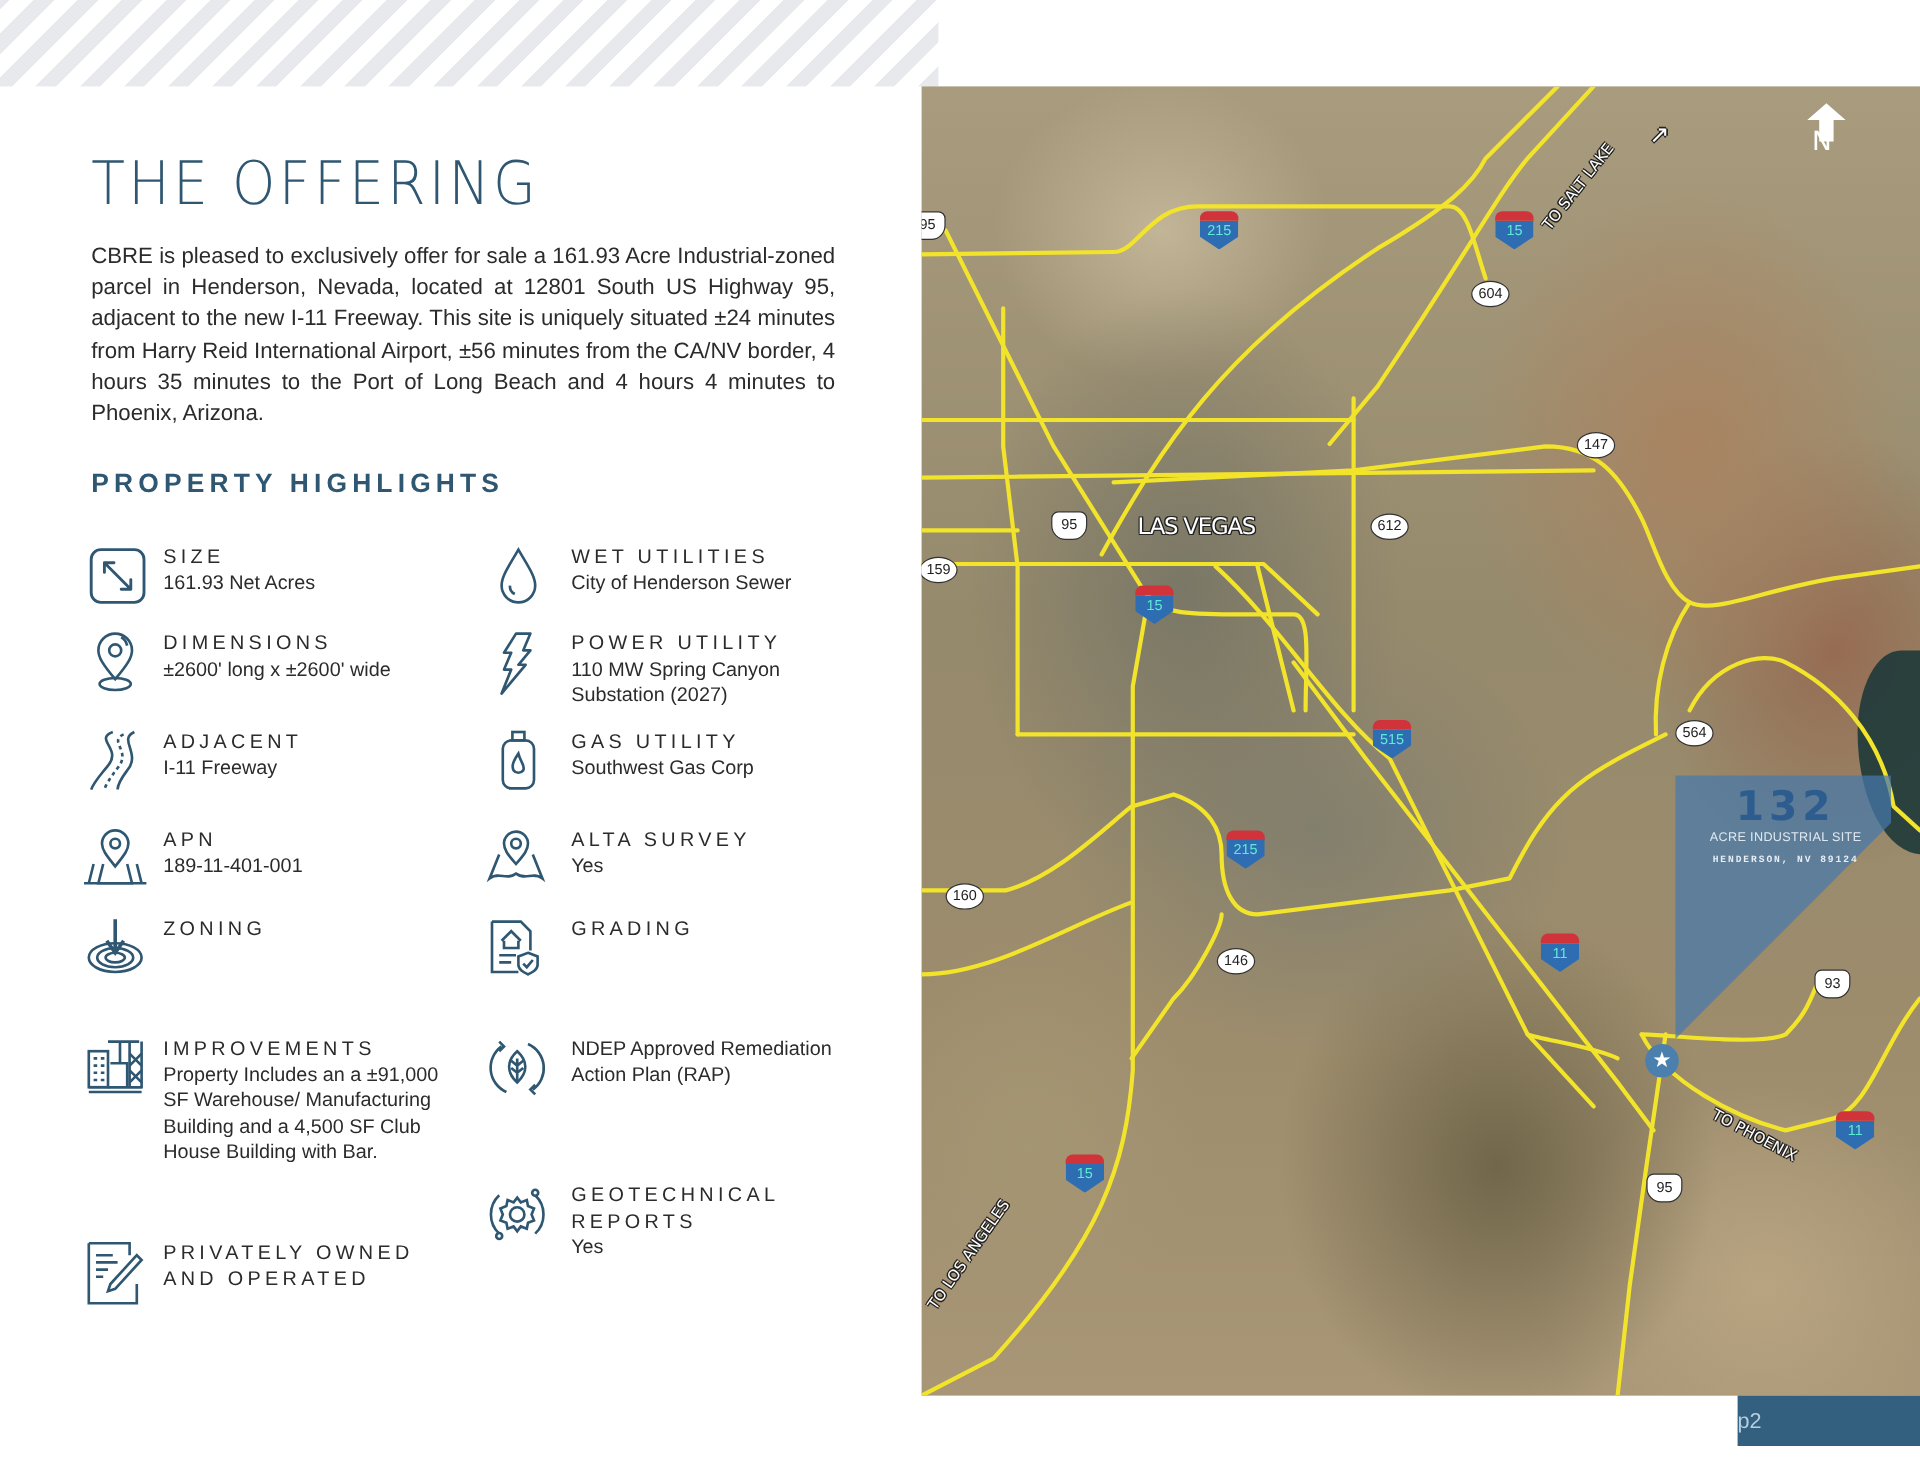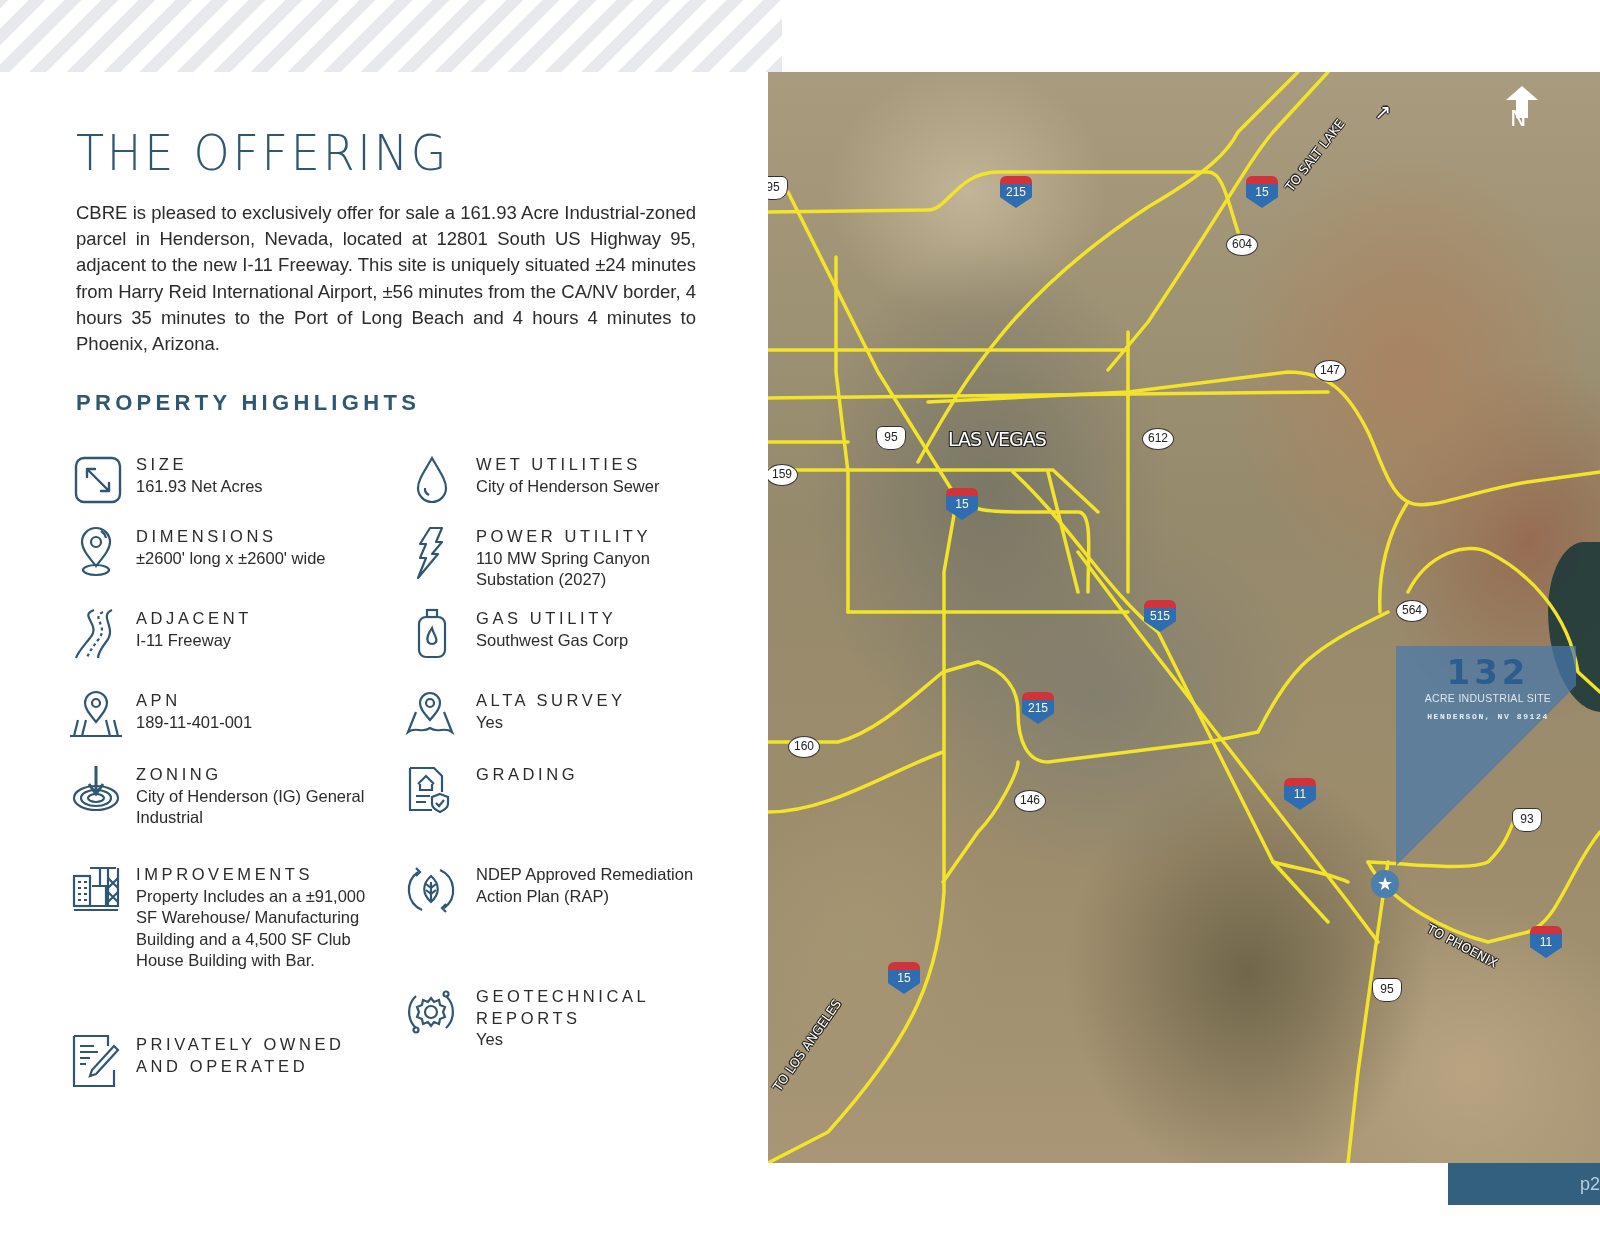--- a/index.html
+++ b/index.html
@@ -101,32 +101,32 @@
     border-radius: 6px 6px 12px 12px; color: #222;
     font-family: "Liberation Sans", sans-serif; font-size: 12px; line-height: 21px; text-align: center;
   }
   .i-shield {
     position: absolute; width: 32px; height: 32px;
   }
   .i-shield .top { position: absolute; left: 0; top: 0; width: 32px; height: 8px; background: #d0343a; border-radius: 6px 6px 0 0; }
   .i-shield .bot {
     position: absolute; left: 0; top: 8px; width: 32px; height: 24px; background: #2f6db3;
     clip-path: polygon(0 0, 100% 0, 100% 55%, 50% 100%, 0 55%);
-    color: #fef9c3; font-family: "Liberation Sans", sans-serif; font-size: 12px; text-align: center; line-height: 16px;
+    color: #5eead4; font-family: "Liberation Sans", sans-serif; font-size: 12px; text-align: center; line-height: 16px;
   }
   .north {
     position: absolute; left: 736px; top: 2px; width: 36px; height: 60px;
   }
   .north-n {
     position: absolute; left: 742px; top: 34px; font-family: "DejaVu Sans", sans-serif; font-size: 22px; color: #fff;
   }
 
   .page-tab {
     position: absolute; left: 1448px; top: 1163px; width: 152px; height: 42px; background: #33607f;
-    color: #b6cfe0; font-family: "Liberation Sans", sans-serif; font-size: 18px; text-align: right; line-height: 42px;
+    color: #b6cfe0; font-family: "Liberation Sans", sans-serif; font-size: 18px; text-align: left; line-height: 42px;
   }
 </style>
 </head>
 <body>
 
 <div class="stripes"></div>
 
 <h1 class="title">THE OFFERING</h1>
 <p class="intro">CBRE is pleased to exclusively offer for sale a 161.93 Acre Industrial-zoned parcel in Henderson, Nevada, located at 12801 South US Highway 95, adjacent to the new I-11 Freeway. This site is uniquely situated ±24 minutes from Harry Reid International Airport, ±56 minutes from the CA/NV border, 4 hours 35 minutes to the Port of Long Beach and 4 hours 4 minutes to Phoenix, Arizona.</p>
 <h2 class="section-title">PROPERTY HIGHLIGHTS</h2>
@@ -192,21 +192,20 @@
   <span class="ic">
     <svg viewBox="0 0 56 56" fill="none" stroke="#2f5772" stroke-width="2.2">
       <ellipse cx="24" cy="34" rx="22" ry="12"></ellipse>
       <ellipse cx="24" cy="34" rx="15" ry="8"></ellipse>
       <ellipse cx="24" cy="34" rx="8" ry="4"></ellipse>
       <path d="M24 2 L24 30 M17 20 L24 30 L31 20" stroke-width="3"></path>
     </svg>
   </span>
   <div class="txt">
     <div class="lbl">ZONING</div>
-    <div class="val">City of Henderson (IG) General Industrial</div>
   </div>
 </div>
 
 <div class="hl" style="left:72px;top:864px;">
   <span class="ic">
     <svg viewBox="0 0 56 56" fill="none" stroke="#2f5772" stroke-width="2.2">
       <rect x="2" y="12" width="16" height="30"></rect>
       <path d="M6 18h3M12 18h3M6 24h3M12 24h3M6 30h3M12 30h3M6 36h3M12 36h3"></path>
       <path d="M18 4 L44 4 M28 4 L28 22 M20 22 L34 22 L34 42 L18 42"></path>
       <path d="M36 4 L36 42 L46 42 L46 4"></path>

